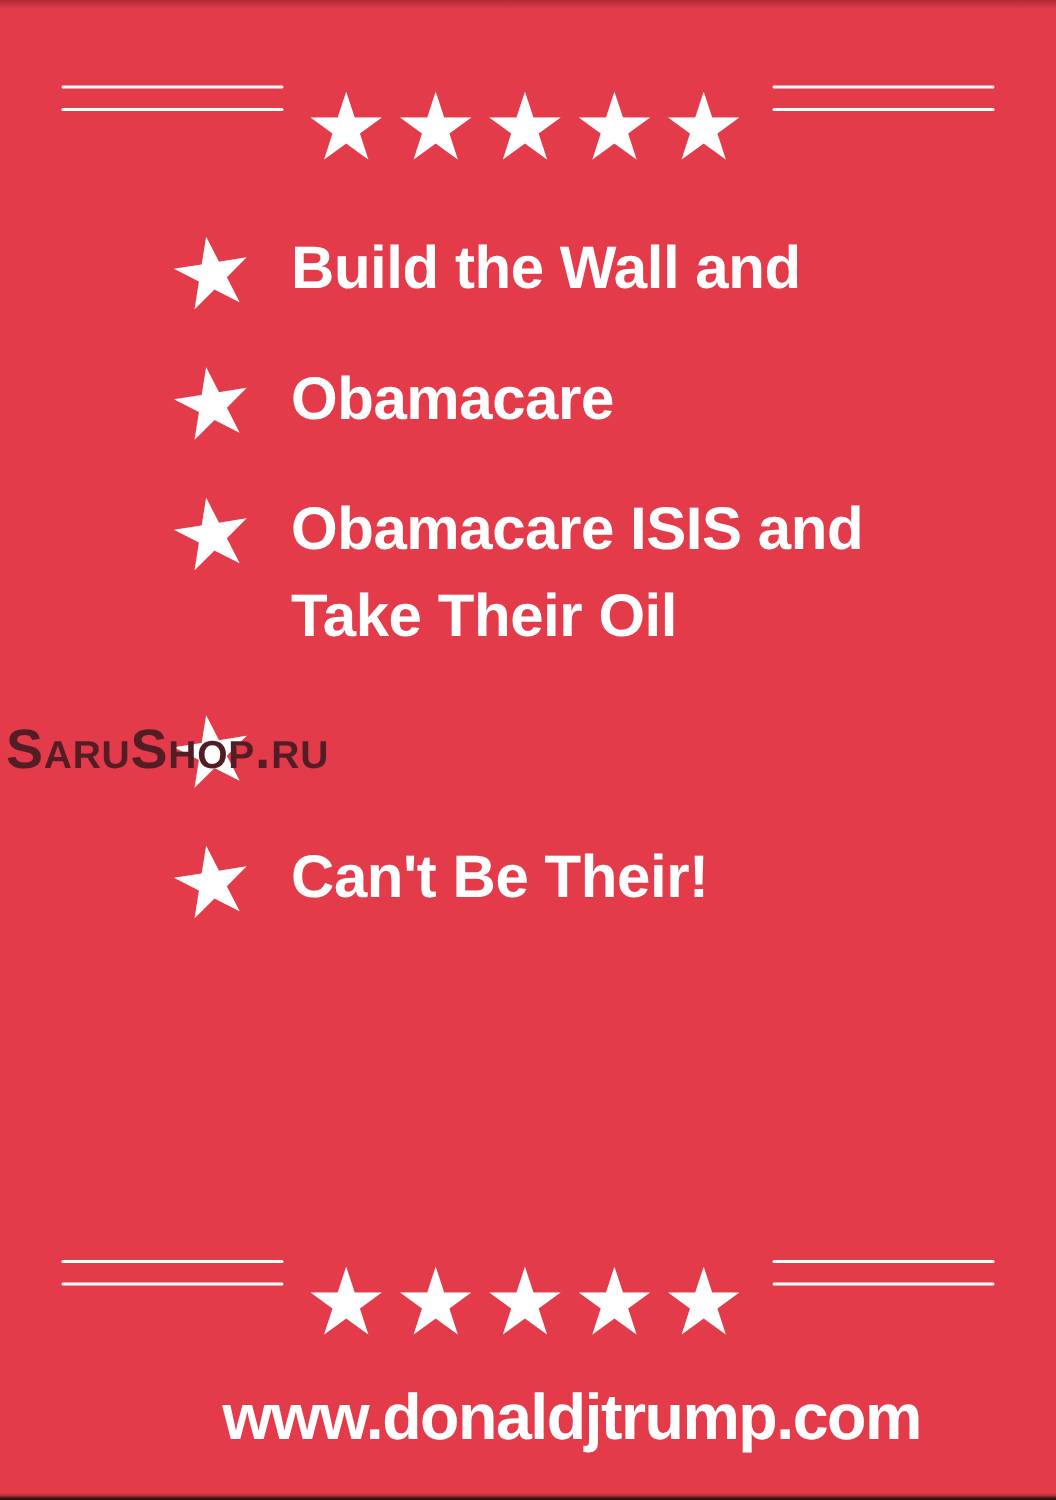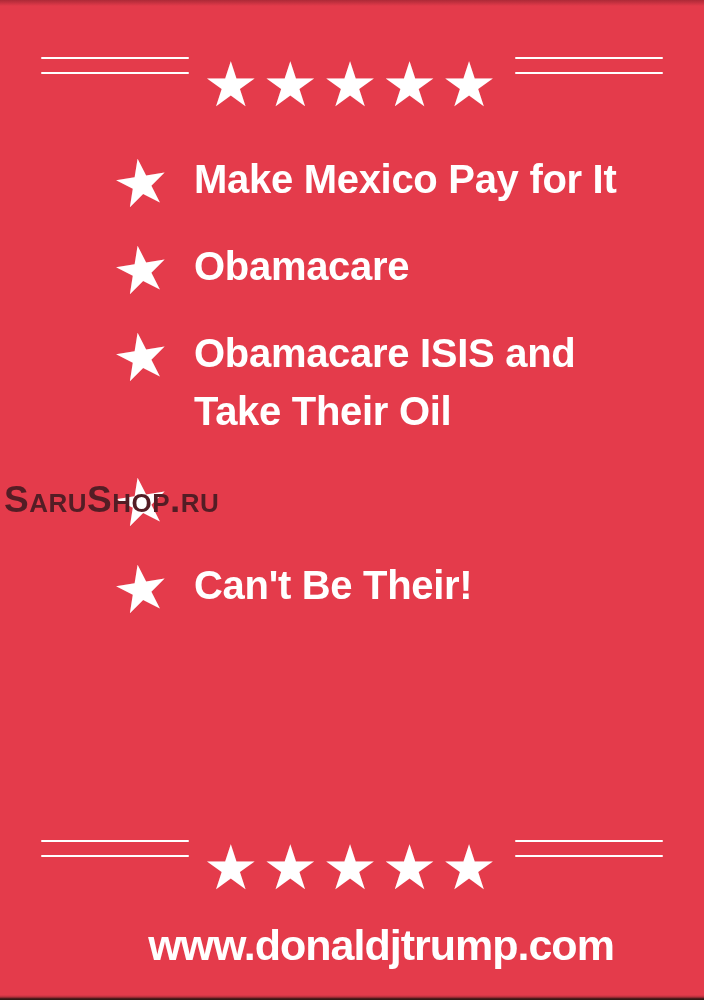--- a/index.html
+++ b/index.html
@@ -149,21 +149,21 @@
       <div class="line"></div>
       <div class="line"></div>
     </div>
   </div>
 
   <div class="bullet-list">
 
     <div class="bullet-item">
       <span class="bullet-star">★</span>
       <div class="bullet-text">
-        <div>Make Mexico Pay for It</div>
+        <div>Build the Wall and</div>
       </div>
     </div>
 
     <div class="bullet-item">
       <span class="bullet-star">★</span>
       <div class="bullet-text">
         <div>Obamacare</div>
       </div>
     </div>
 

